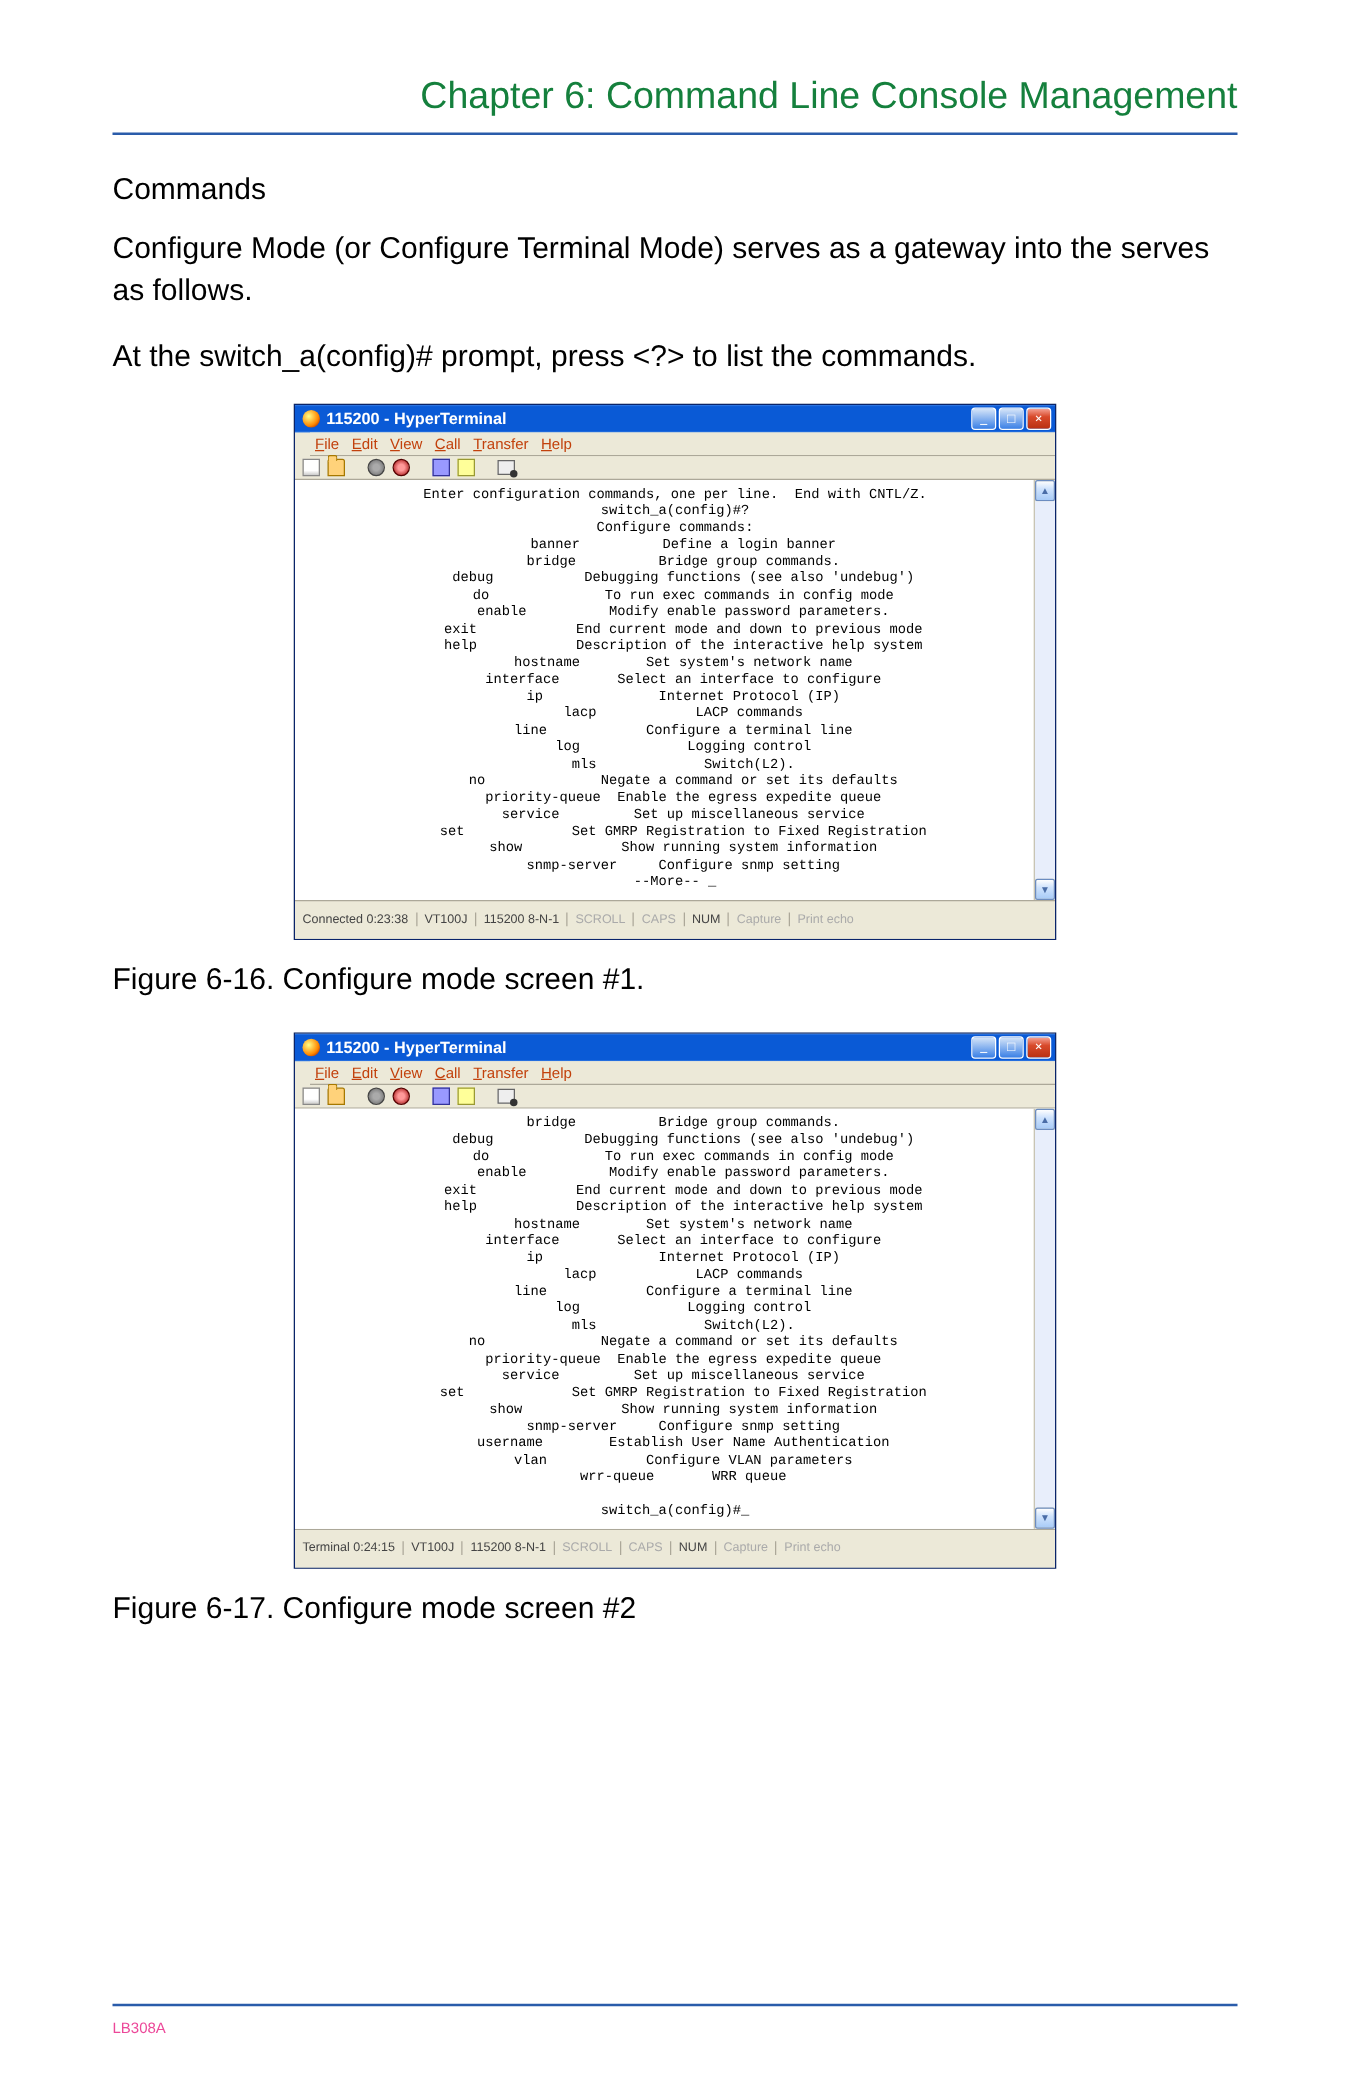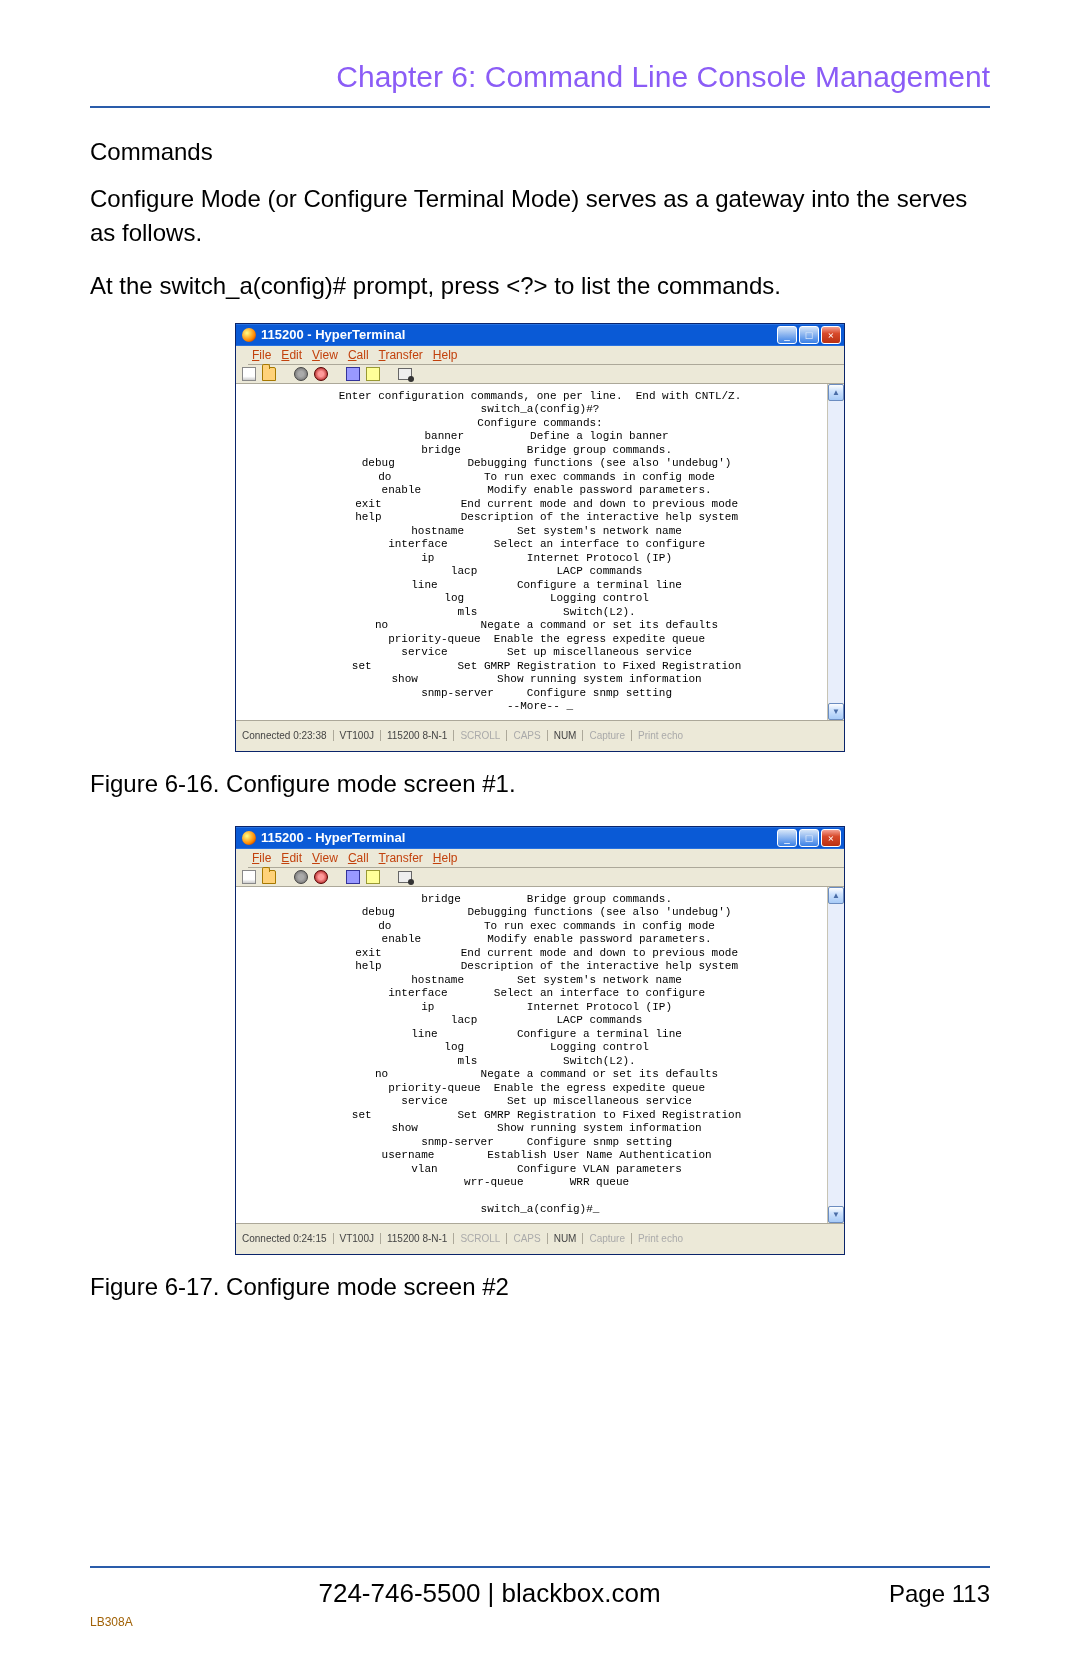--- a/index.html
+++ b/index.html
@@ -9,21 +9,21 @@
     color: #000;
     width: 1080px;
     height: 1669px;
     position: relative;
     padding: 60px 90px 50px 90px;
   }
   .chapter-title {
     text-align: right;
     font-size: 30px;
     font-weight: 400;
-    color: #8b5cf6;
+    color: #15803d;
     padding-bottom: 12px;
   }
   .hr-blue {
     border: none;
     border-top: 2px solid #2a5caa;
     margin-bottom: 30px;
   }
   .section-heading {
     font-size: 24px;
     font-weight: 400;
@@ -159,21 +159,21 @@
   .footer-row {
     display:flex;
     align-items:baseline;
     font-size:26px;
   }
   .footer-row .center {
     flex:1; text-align:center; font-weight:400;
   }
   .footer-row .page { font-size:24px; }
   .model-code {
-    font-size:12px; color:#a16207; margin-top:6px;
+    font-size:12px; color:#ec4899; margin-top:6px;
   }
 </style>
 </head>
 <body>
 
 <div class="chapter-title">Chapter 6: Command Line Console Management</div>
 <hr class="hr-blue">
 
 <div class="section-heading">Commands</div>
 <p class="body-text">Configure Mode (or Configure Terminal Mode) serves as a gateway into the serves as follows.</p>
@@ -308,32 +308,28 @@
   wrr-queue       WRR queue
 
 switch_a(config)#_</div>
     <div class="ht-scroll">
       <div class="arrow">▲</div>
       <div class="track"></div>
       <div class="arrow">▼</div>
     </div>
   </div>
   <div class="ht-statusbar">
-    <span class="cell">Connected 0:24:15</span>
+    <span class="cell">Terminal 0:24:15</span>
     <span class="cell">VT100J</span>
     <span class="cell">115200 8-N-1</span>
     <span class="cell dim">SCROLL</span>
     <span class="cell dim">CAPS</span>
     <span class="cell">NUM</span>
     <span class="cell dim">Capture</span>
     <span class="cell dim" style="border-right:none">Print echo</span>
   </div>
 </div>
 <div class="figure-caption">Figure 6-17. Configure mode screen #2</div>
 
 <div class="page-footer">
   <hr class="hr-blue">
-  <div class="footer-row">
-    <span class="center">724-746-5500   |   blackbox.com</span>
-    <span class="page">Page 113</span>
-  </div>
   <div class="model-code">LB308A</div>
 </div>
 
 </body></html>

